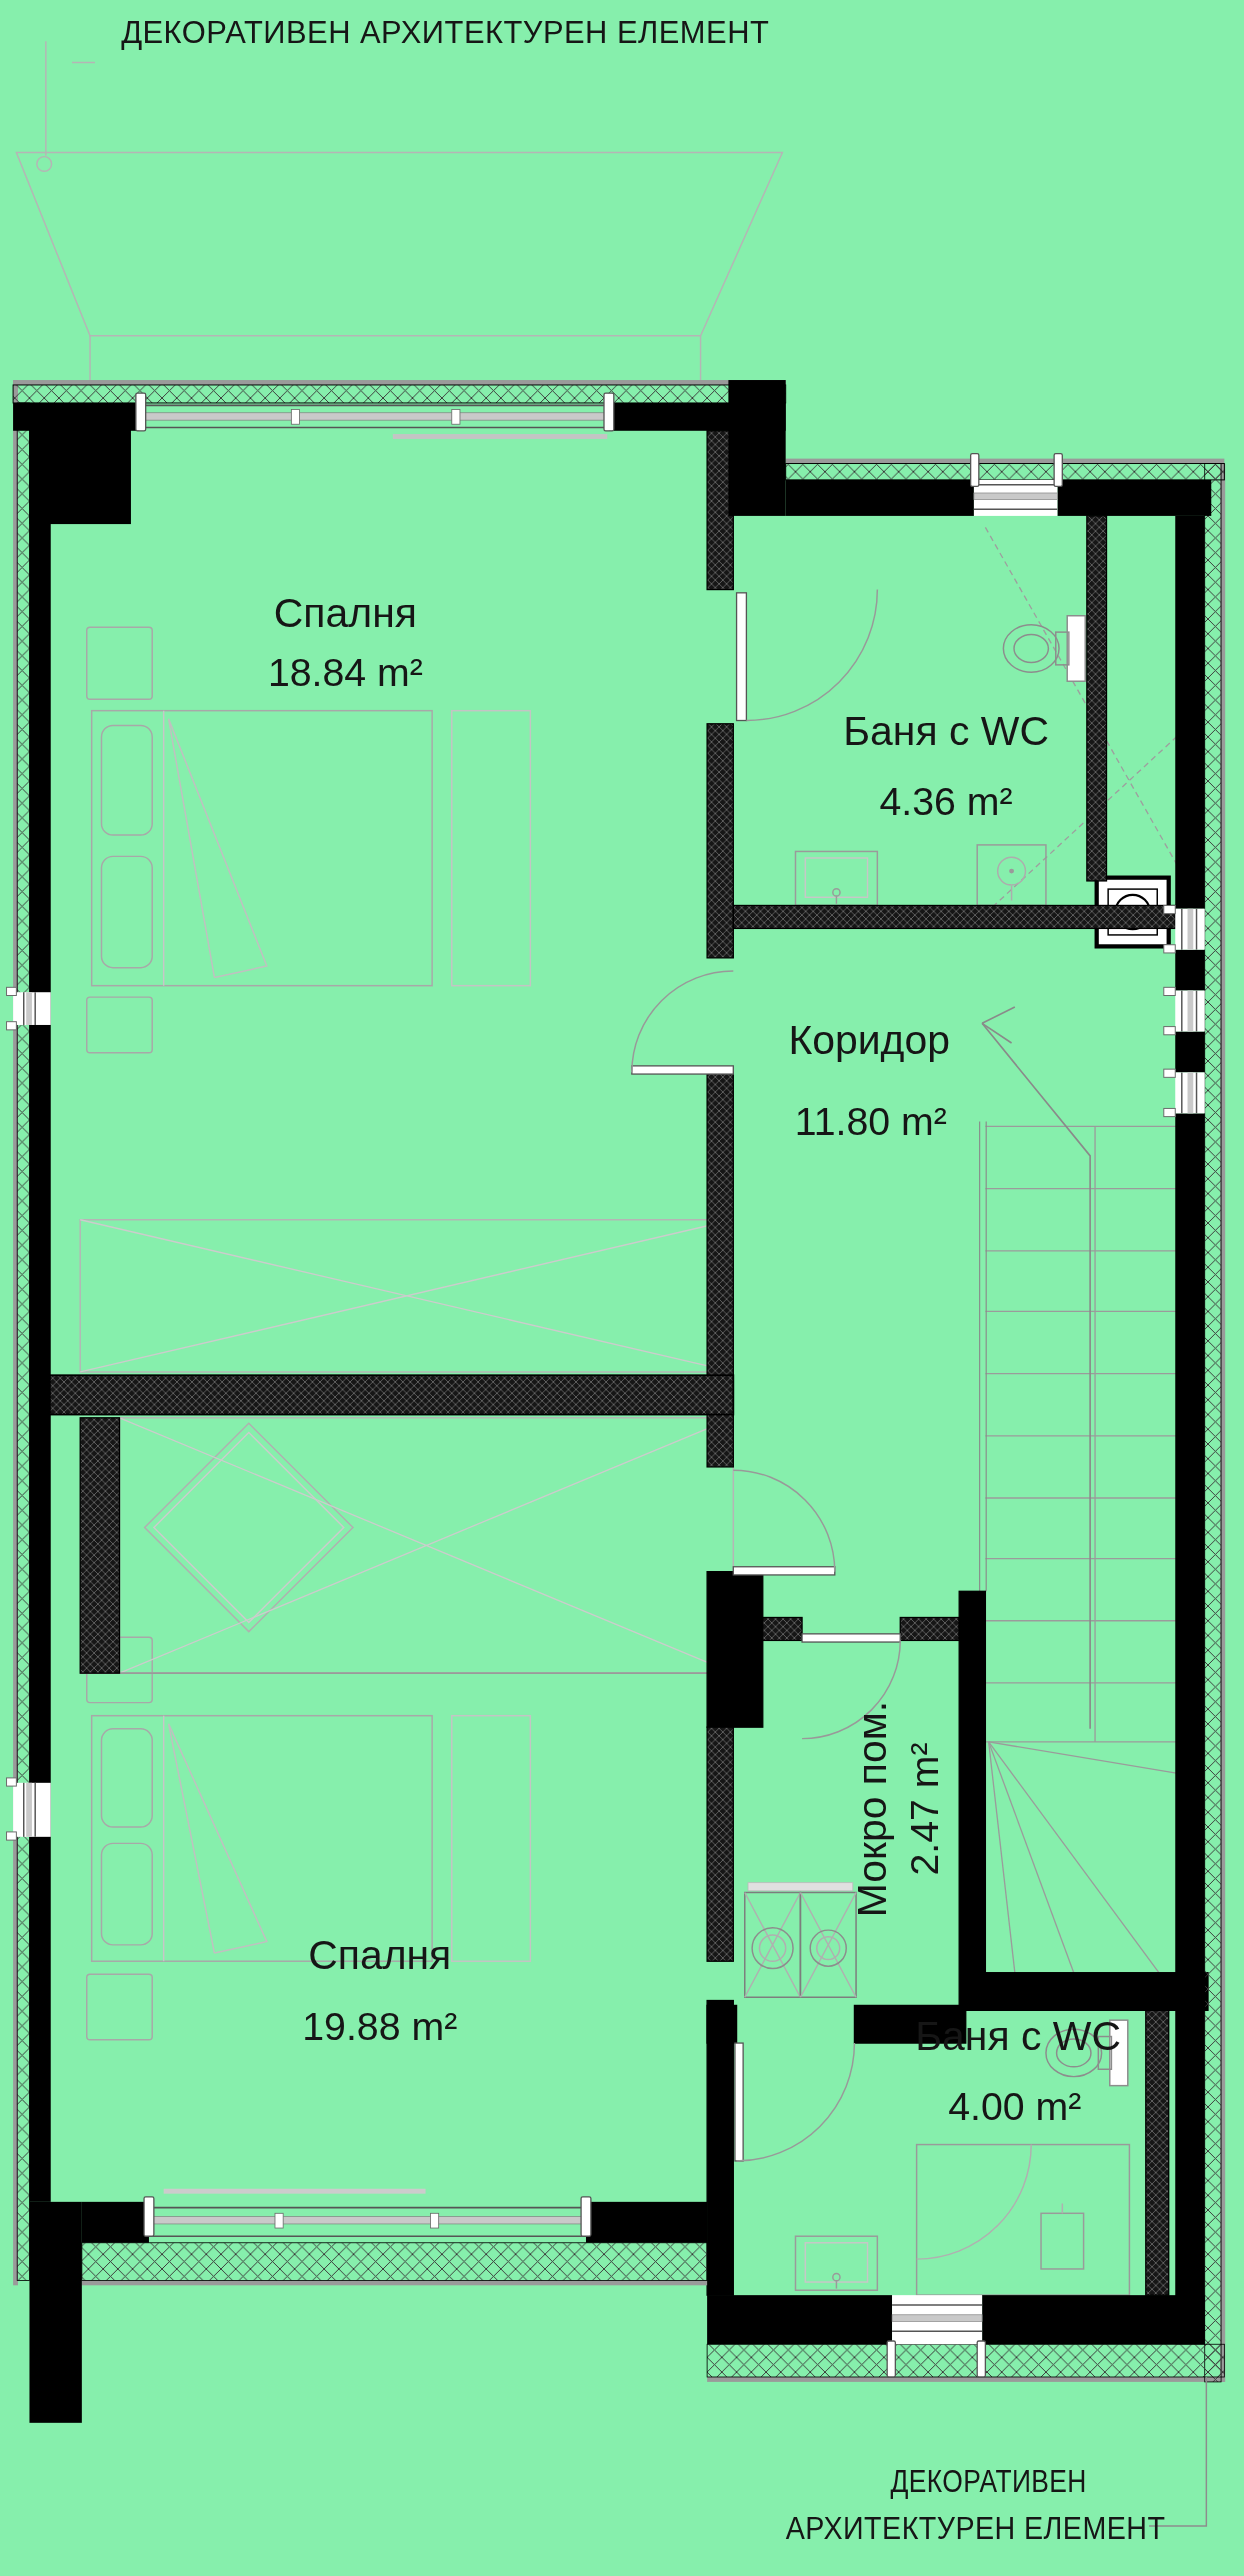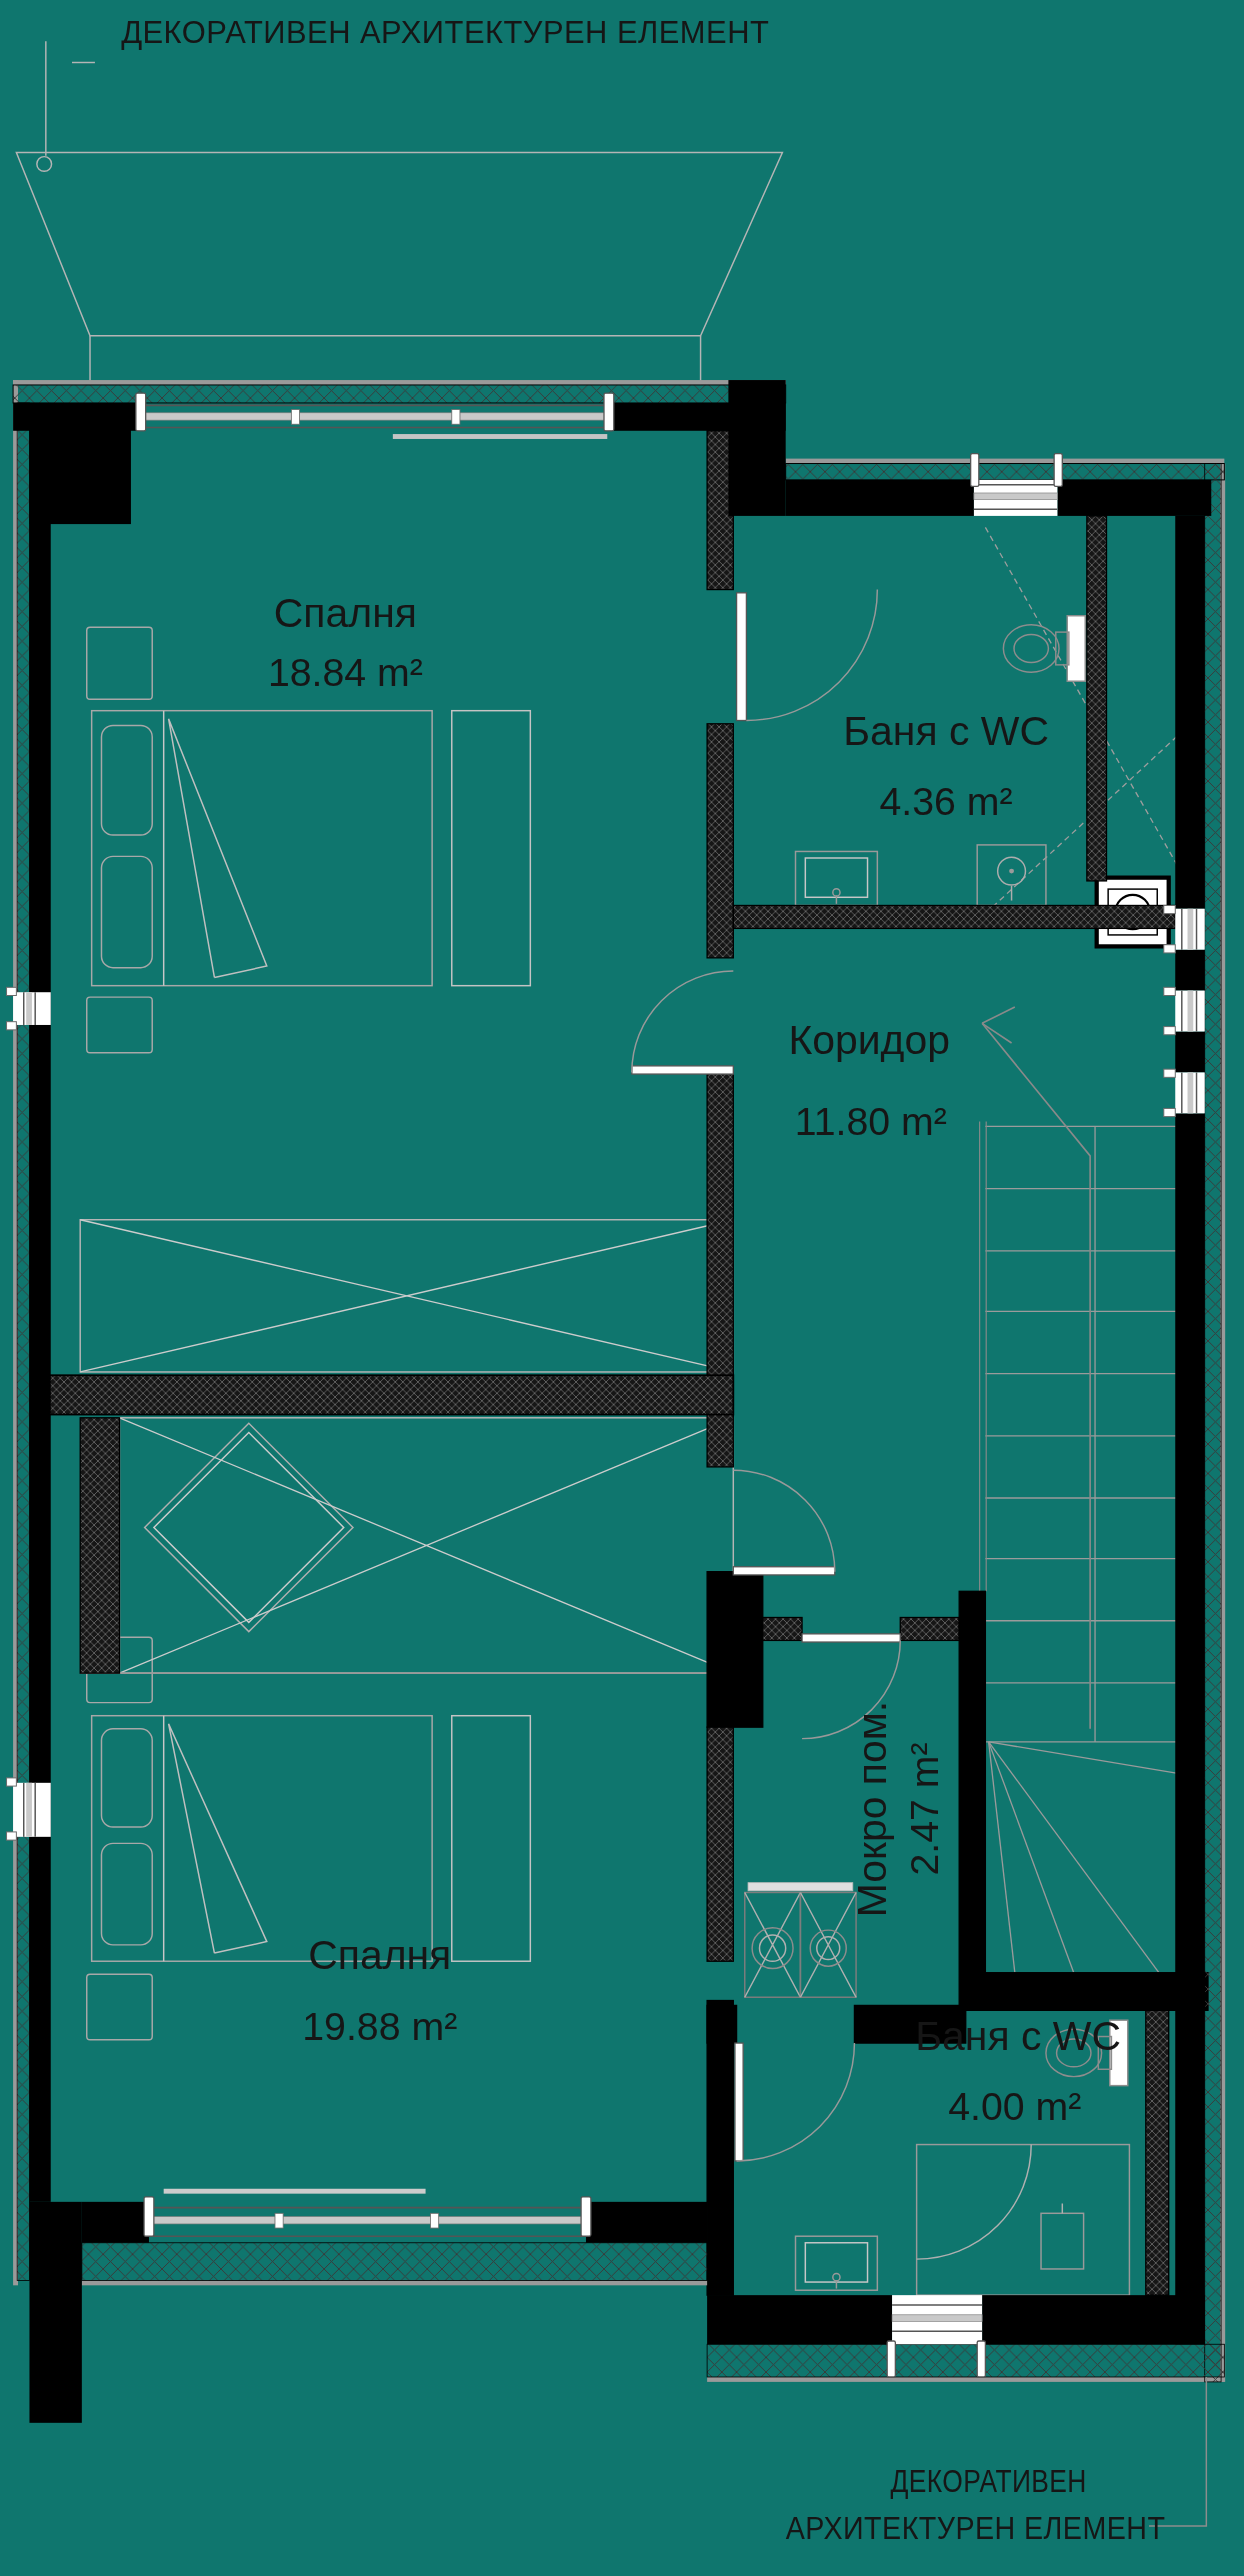--- a/index.html
+++ b/index.html
@@ -1,16 +1,16 @@
 <!DOCTYPE html>
 <html style="font-size:8.4px"><head>
 <meta charset="utf-8">
 <style>
   html,body{margin:0;padding:0;background:#ffffff;}
-  .stage{position:relative;width:1244px;height:2576px;background:#0f766e;overflow:hidden;
+  .stage{position:relative;width:1244px;height:2576px;background:#86efac;overflow:hidden;
          font-family:"Liberation Sans", sans-serif;}
   svg{position:absolute;left:0;top:0;display:block;}
   text{font-family:"Liberation Sans", sans-serif;fill:#161616;}
   .room{font-size:25px;text-anchor:middle;}
   .area{font-size:24px;text-anchor:middle;}
   .annot{font-size:19px;text-anchor:middle;letter-spacing:.3px;}
 </style>
 </head>
 <body>
 

